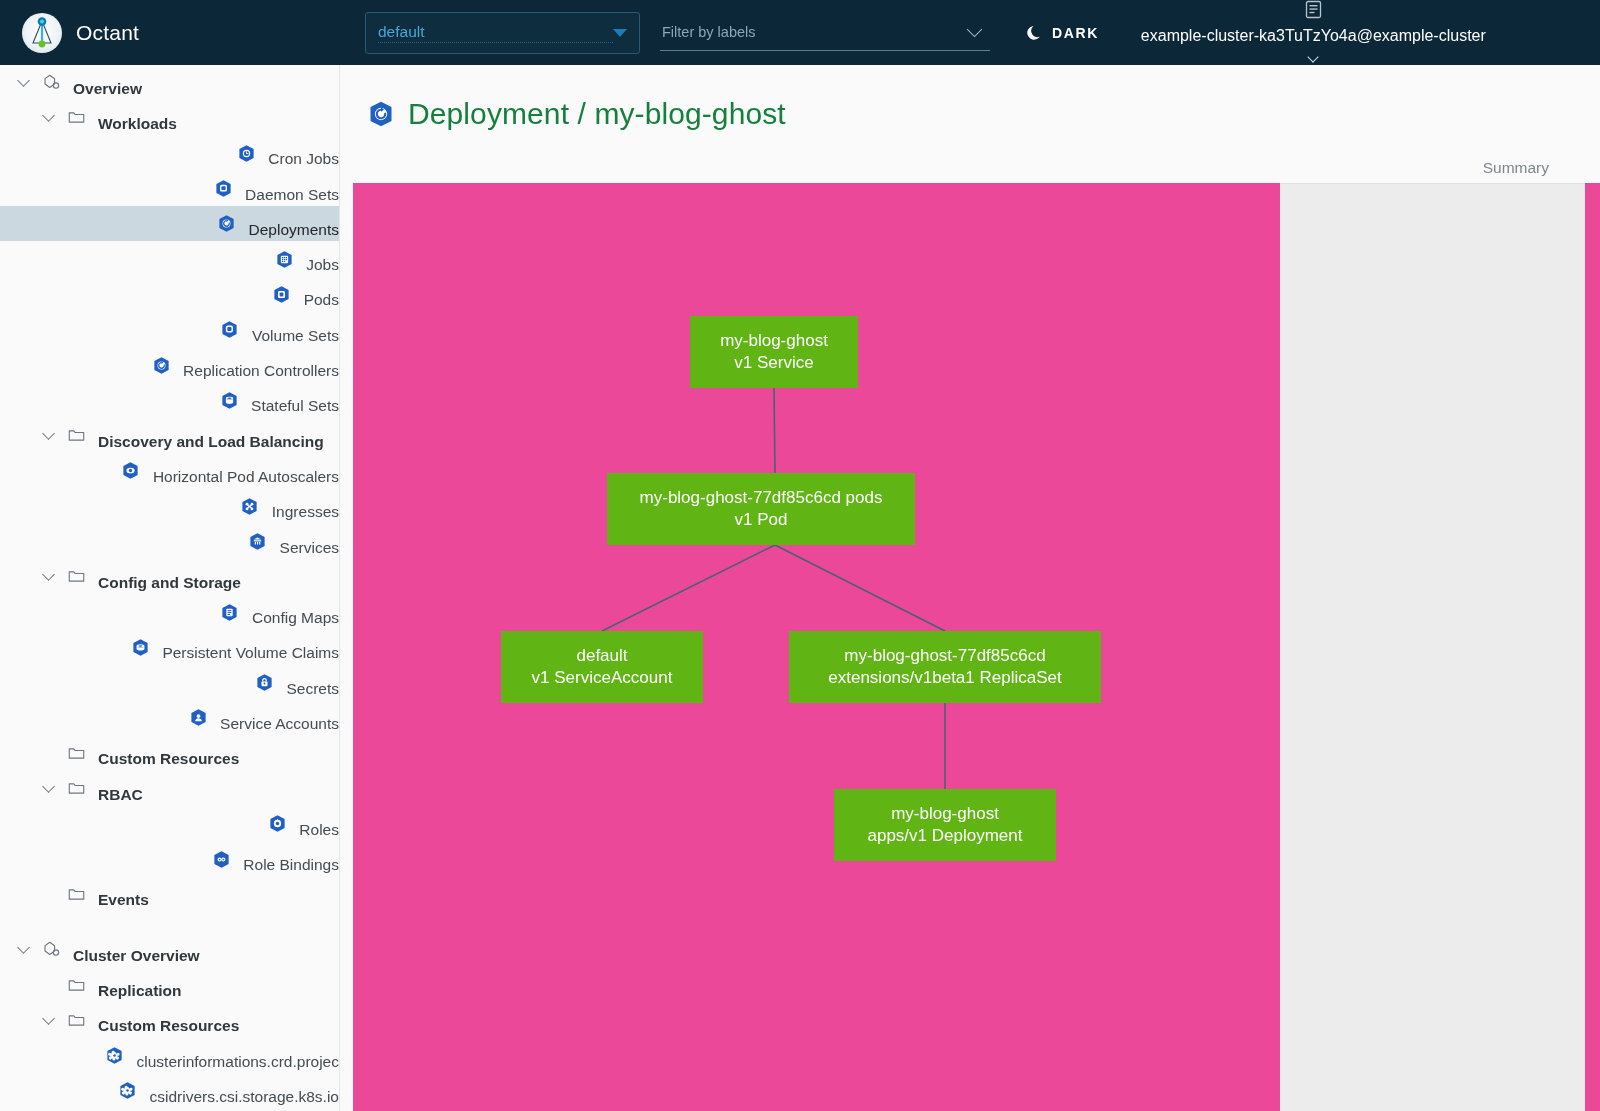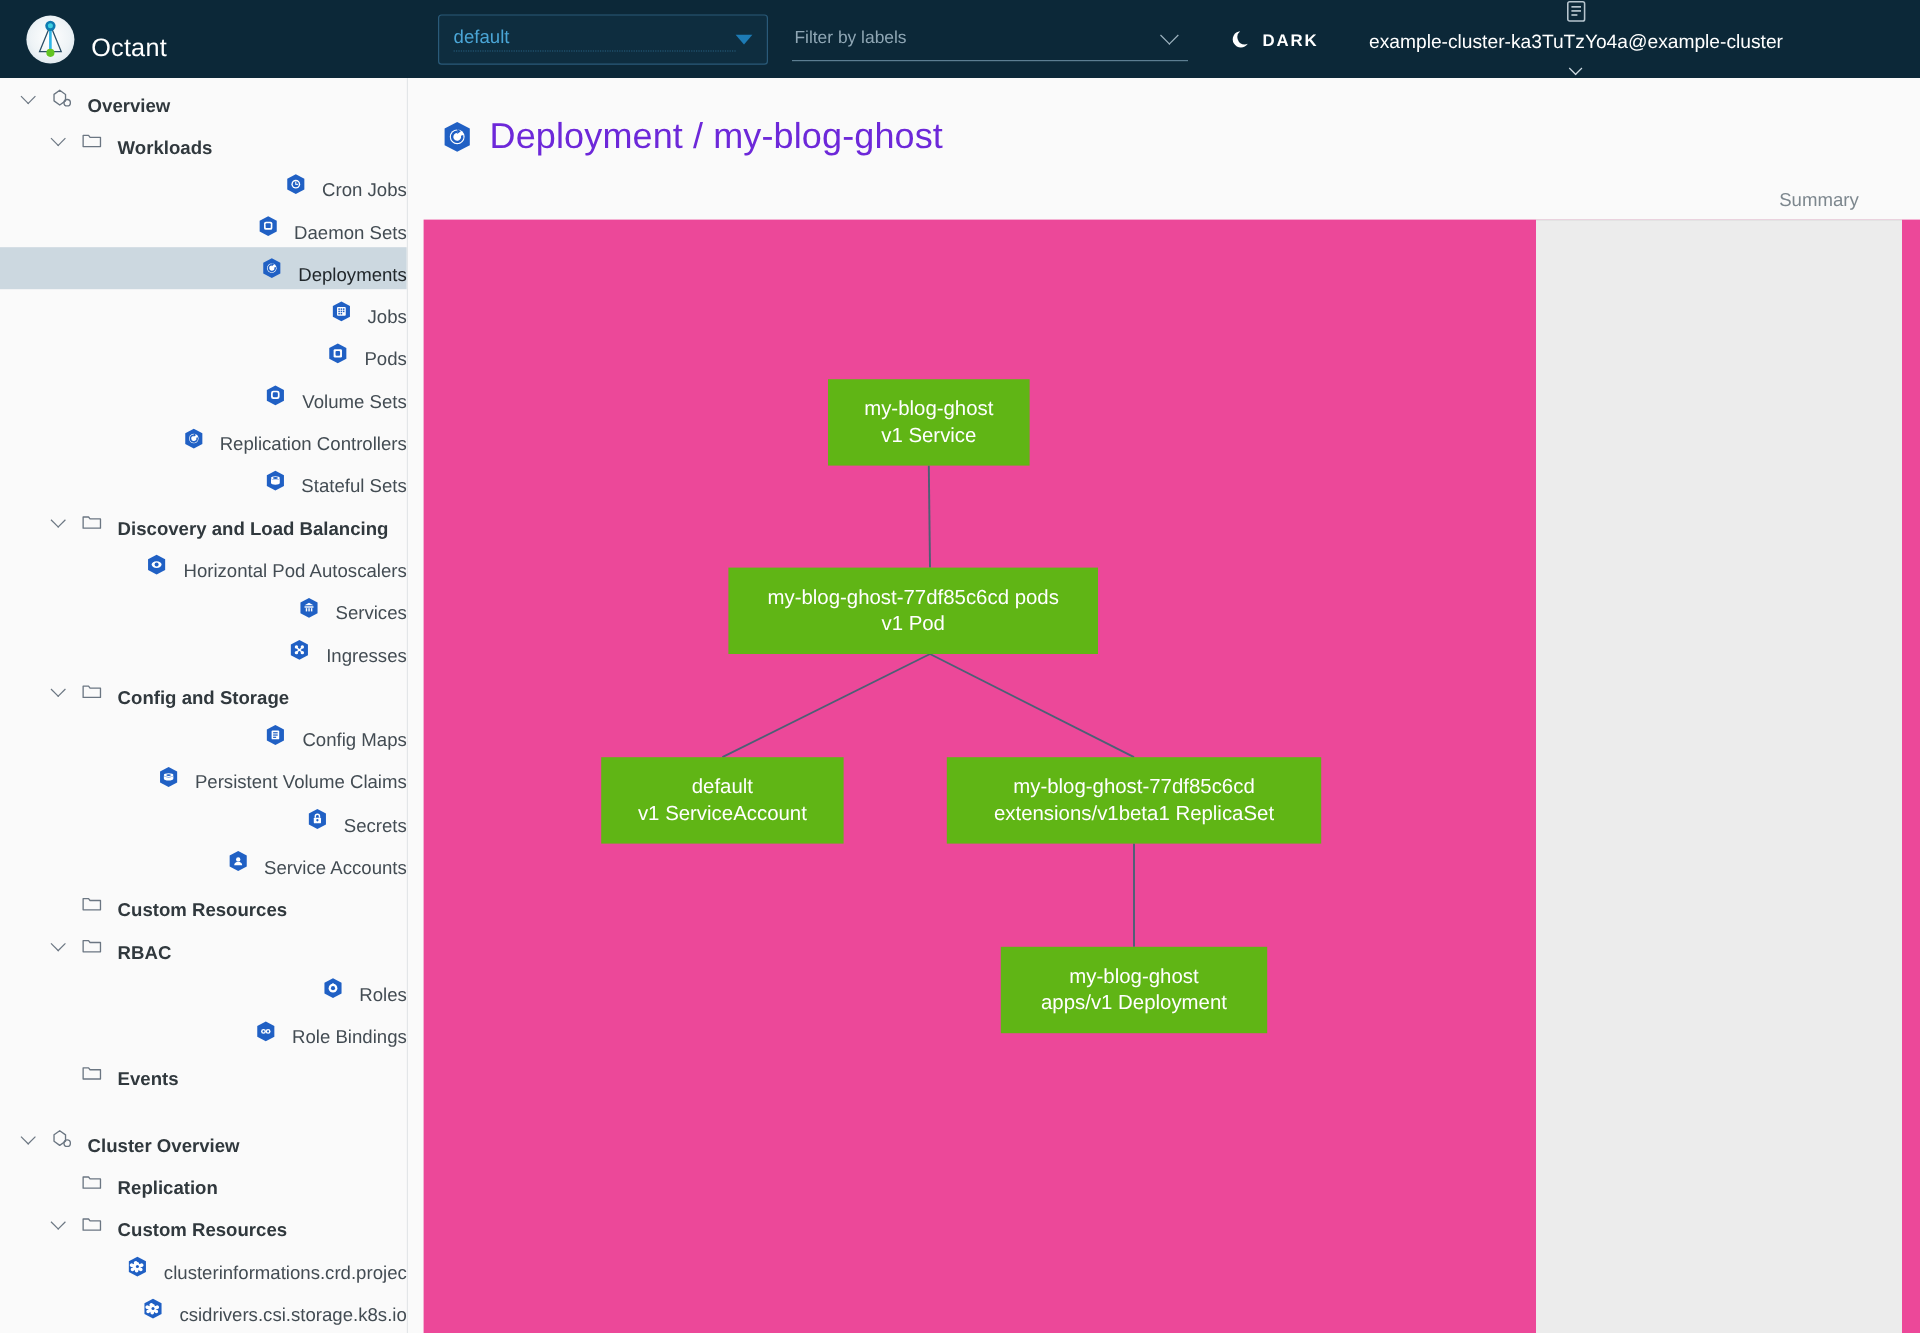--- a/index.html
+++ b/index.html
@@ -10,21 +10,21 @@
     overflow: hidden;
   }
 
   
   .header {
     position: absolute; top: 0; left: 0;
     width: 1600px; height: 65px;
     background: #0c2838;
     display: flex; align-items: center;
   }
-  .brand { display: flex; align-items: flex-end; width: 340px; padding-left: 22px; }
+  .brand { display: flex; align-items: center; width: 340px; padding-left: 22px; }
   .logo-wrap {
     width: 40px; height: 40px; border-radius: 50%;
     background: radial-gradient(circle at 50% 45%, #ffffff 0%, #eef3f6 55%, #cfdde6 100%);
     position: relative; flex: 0 0 auto;
     overflow: hidden;
   }
   .logo-wrap svg { position: absolute; top: 0; left: 0; }
   .brand-name {
     color: #ffffff; font-size: 21px; letter-spacing: .2px;
     margin-left: 14px; font-weight: 400;
@@ -122,21 +122,21 @@
   .main {
     position: absolute; top: 65px; left: 341px;
     width: 1259px; height: 1046px;
     background: #fafafa;
   }
   .page-title {
     display: flex; align-items: center; gap: 13px;
     padding: 32px 0 0 26px;
   }
   .page-title .pt-text {
-    font-size: 30px; color: #6d28d9; font-weight: 400; letter-spacing: .1px;
+    font-size: 30px; color: #15803d; font-weight: 400; letter-spacing: .1px;
   }
 
   .tabs {
     display: flex; align-items: flex-end; gap: 0;
     margin: 22px 0 0 24px;
     border-bottom: 4px solid #d946ef;
     width: 1200px;
     flex-direction: column;
   }
   .tab {
@@ -361,41 +361,41 @@
             <ellipse cx="12" cy="12" rx="5.2" ry="3.6" fill="#fff"></ellipse>
             <circle cx="12" cy="12" r="2.1" fill="#2060c4"></circle>
           </svg>
         </span>
         <span class="nav-label">Horizontal Pod Autoscalers</span>
       </div>
       <div class="nav-row lvl2 noarrow">
         <span class="nav-icon">
           <svg width="19" height="19" viewBox="0 0 24 24">
             <path d="M12 1.6 21 6.3v11.4L12 22.4 3 17.7V6.3z" fill="#2060c4"></path>
+            <circle cx="8.9" cy="9" r="1.8" fill="#fff"></circle>
+            <circle cx="15.1" cy="9" r="1.8" fill="#fff"></circle>
+            <circle cx="8.9" cy="15" r="1.8" fill="#fff"></circle>
+            <circle cx="15.1" cy="15" r="1.8" fill="#fff"></circle>
+            <path d="M9.6 10.2l4.8 3.8M14.4 10.2l-4.8 3.8" stroke="#fff" stroke-width="1.5"></path>
+          </svg>
+        </span>
+        <span class="nav-label">Ingresses</span>
+      </div>
+      <div class="nav-row lvl2 noarrow">
+        <span class="nav-icon">
+          <svg width="19" height="19" viewBox="0 0 24 24">
+            <path d="M12 1.6 21 6.3v11.4L12 22.4 3 17.7V6.3z" fill="#2060c4"></path>
             <path d="M12 6.8l4.6 2.6H7.4z" fill="#fff"></path>
             <rect x="7.3" y="10.4" width="9.4" height="1.5" fill="#fff"></rect>
             <rect x="8.6" y="12.4" width="1.5" height="3.4" fill="#fff"></rect>
             <rect x="11.3" y="12.4" width="1.5" height="3.4" fill="#fff"></rect>
             <rect x="14" y="12.4" width="1.5" height="3.4" fill="#fff"></rect>
           </svg>
         </span>
         <span class="nav-label">Services</span>
-      </div>
-      <div class="nav-row lvl2 noarrow">
-        <span class="nav-icon">
-          <svg width="19" height="19" viewBox="0 0 24 24">
-            <path d="M12 1.6 21 6.3v11.4L12 22.4 3 17.7V6.3z" fill="#2060c4"></path>
-            <circle cx="8.9" cy="9" r="1.8" fill="#fff"></circle>
-            <circle cx="15.1" cy="9" r="1.8" fill="#fff"></circle>
-            <circle cx="8.9" cy="15" r="1.8" fill="#fff"></circle>
-            <circle cx="15.1" cy="15" r="1.8" fill="#fff"></circle>
-            <path d="M9.6 10.2l4.8 3.8M14.4 10.2l-4.8 3.8" stroke="#fff" stroke-width="1.5"></path>
-          </svg>
-        </span>
-        <span class="nav-label">Ingresses</span>
       </div>
       <div class="nav-row lvl1">
         <span class="twisty">
           <i></i>
         </span>
         <span class="nav-icon">
           <svg width="17" height="17" viewBox="0 0 20 20">
             <path d="M1.5 4.5h5.3l1.5 1.9h10.2v9.1H1.5z" fill="none" stroke="#6b7682" stroke-width="1.3" stroke-linejoin="round"></path>
           </svg>
         </span>

